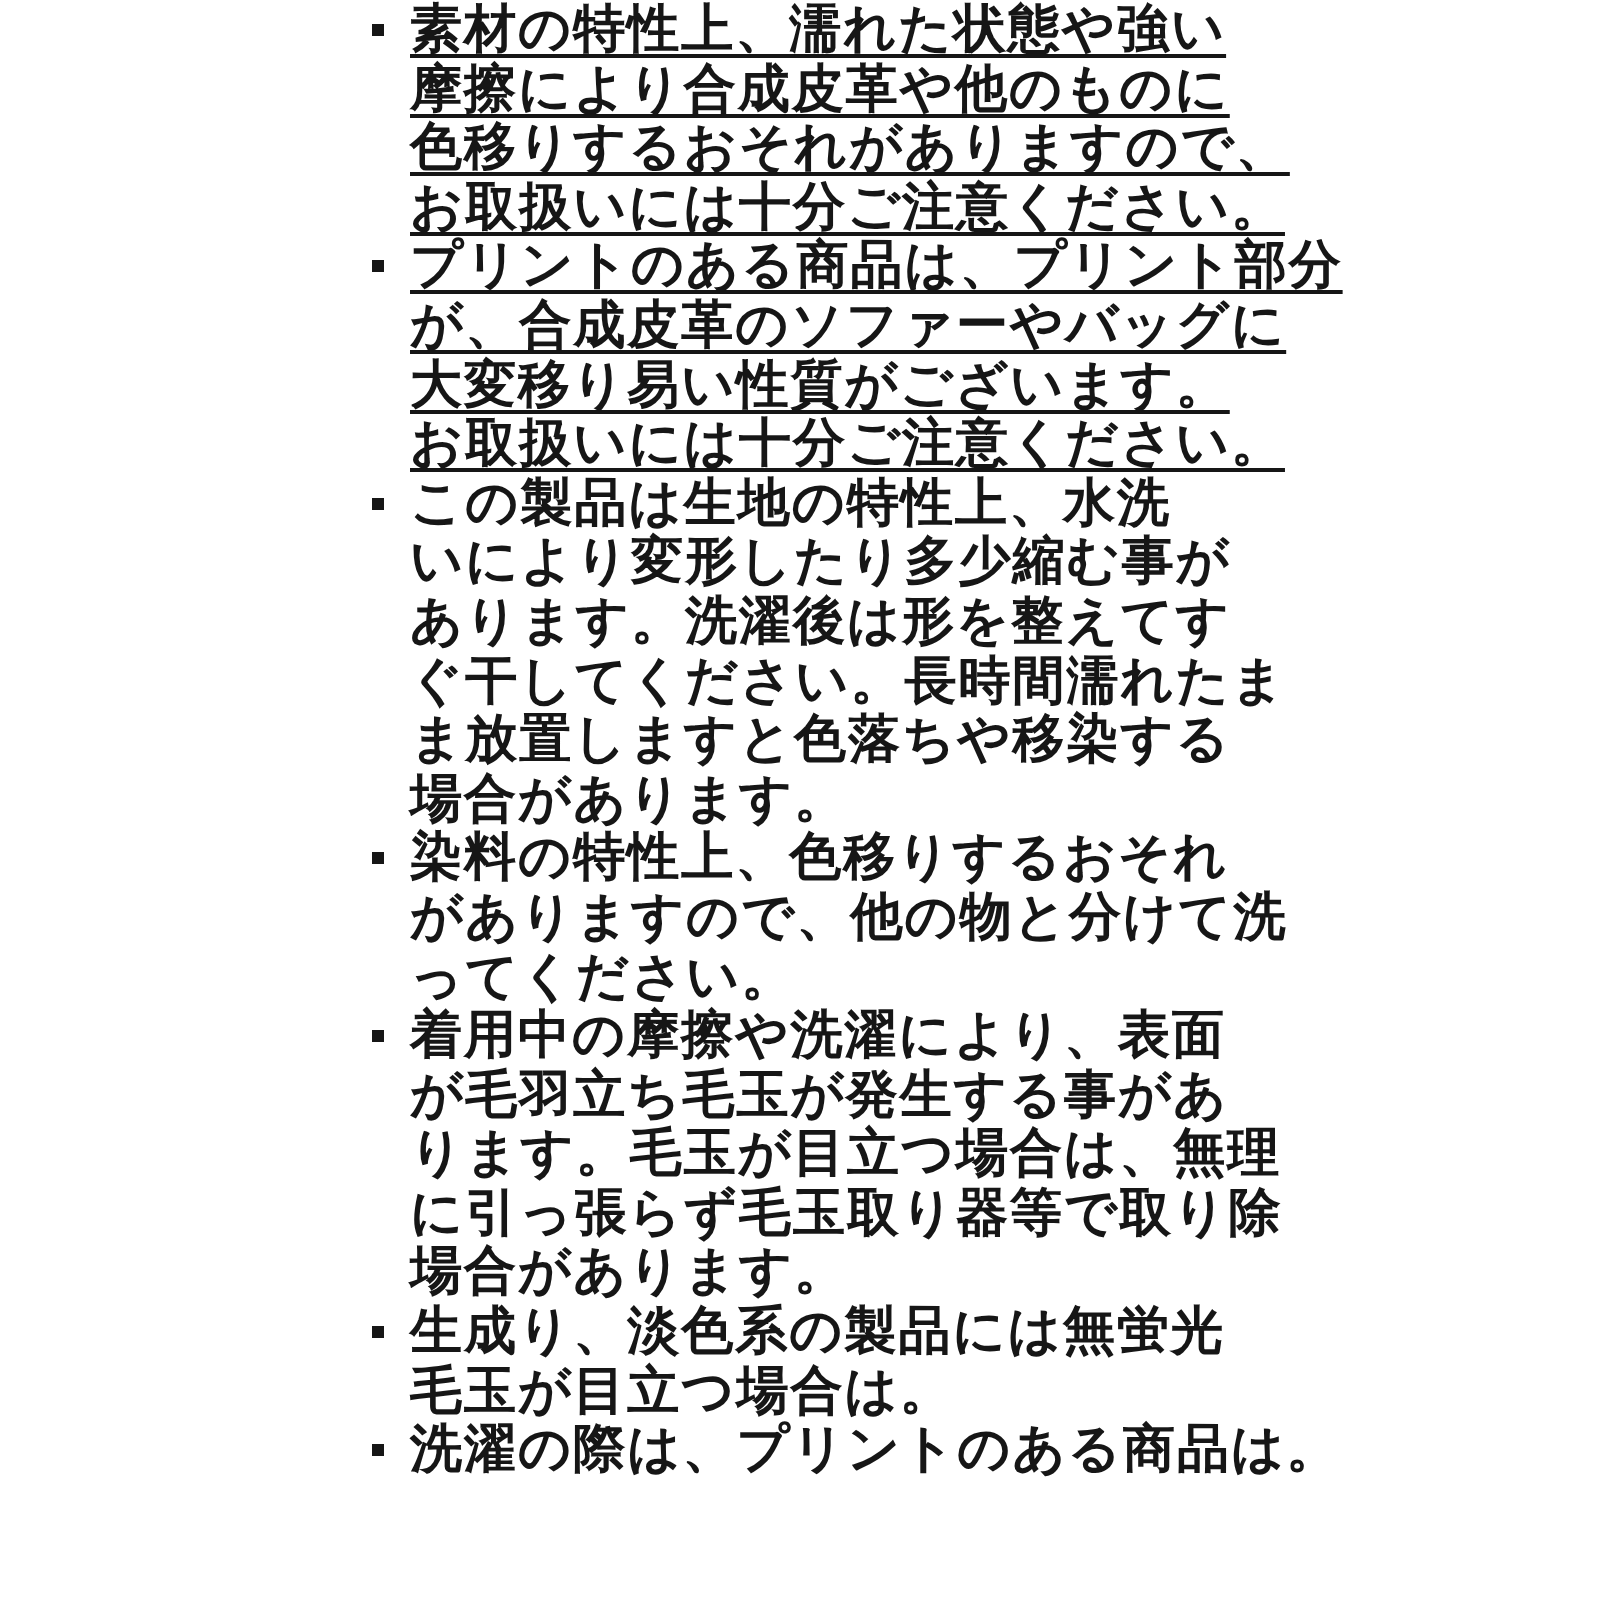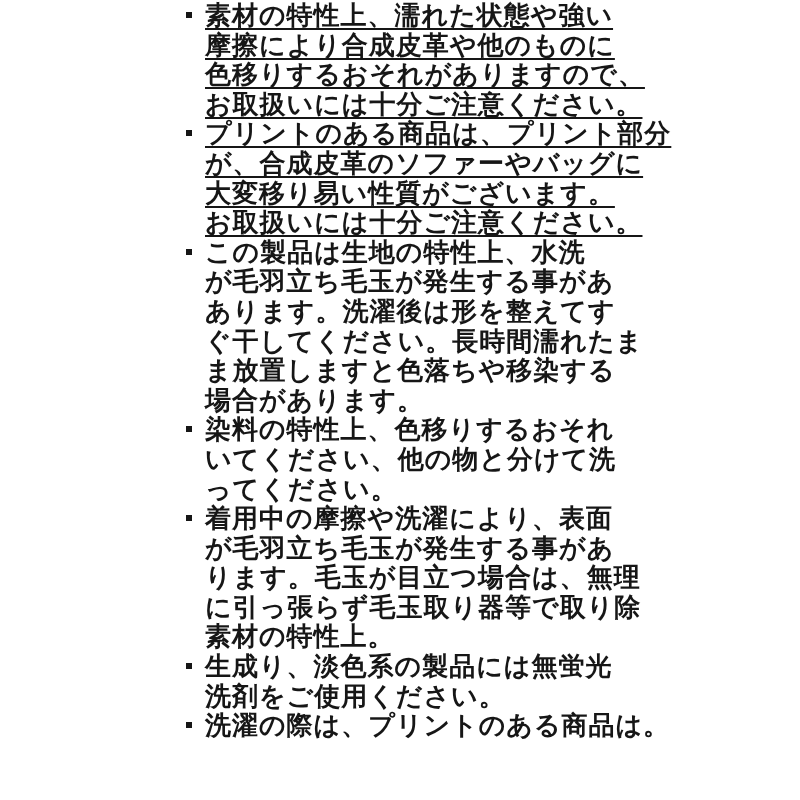--- a/index.html
+++ b/index.html
@@ -76,54 +76,54 @@
 が、合成皮革のソファーやバッグに
 大変移り易い性質がございます。
 お取扱いには十分ご注意ください。</div>
     </div>
 
     <div class="item">
       <div class="marker">
           <div class="dot"></div>
         </div>
       <div class="text">この製品は生地の特性上、水洗
-が毛羽立ち毛玉が発生する事があ
+いにより変形したり多少縮む事が
 あります。洗濯後は形を整えてす
 ぐ干してください。長時間濡れたま
 ま放置しますと色落ちや移染する
 場合があります。</div>
     </div>
 
     <div class="item">
       <div class="marker">
           <div class="dot"></div>
         </div>
       <div class="text">染料の特性上、色移りするおそれ
-いてください、他の物と分けて洗
+がありますので、他の物と分けて洗
 ってください。</div>
     </div>
 
     <div class="item">
       <div class="marker">
           <div class="dot"></div>
         </div>
       <div class="text">着用中の摩擦や洗濯により、表面
 が毛羽立ち毛玉が発生する事があ
 ります。毛玉が目立つ場合は、無理
 に引っ張らず毛玉取り器等で取り除
-素材の特性上。</div>
+場合があります。</div>
     </div>
 
 
     <div class="item">
       <div class="marker">
           <div class="dot"></div>
         </div>
       <div class="text">生成り、淡色系の製品には無蛍光
-洗剤をご使用ください。</div>
+毛玉が目立つ場合は。</div>
     </div>
 
     <div class="item">
       <div class="marker">
           <div class="dot"></div>
         </div>
       <div class="text">洗濯の際は、プリントのある商品は。</div>
     </div>
 
   </div>

